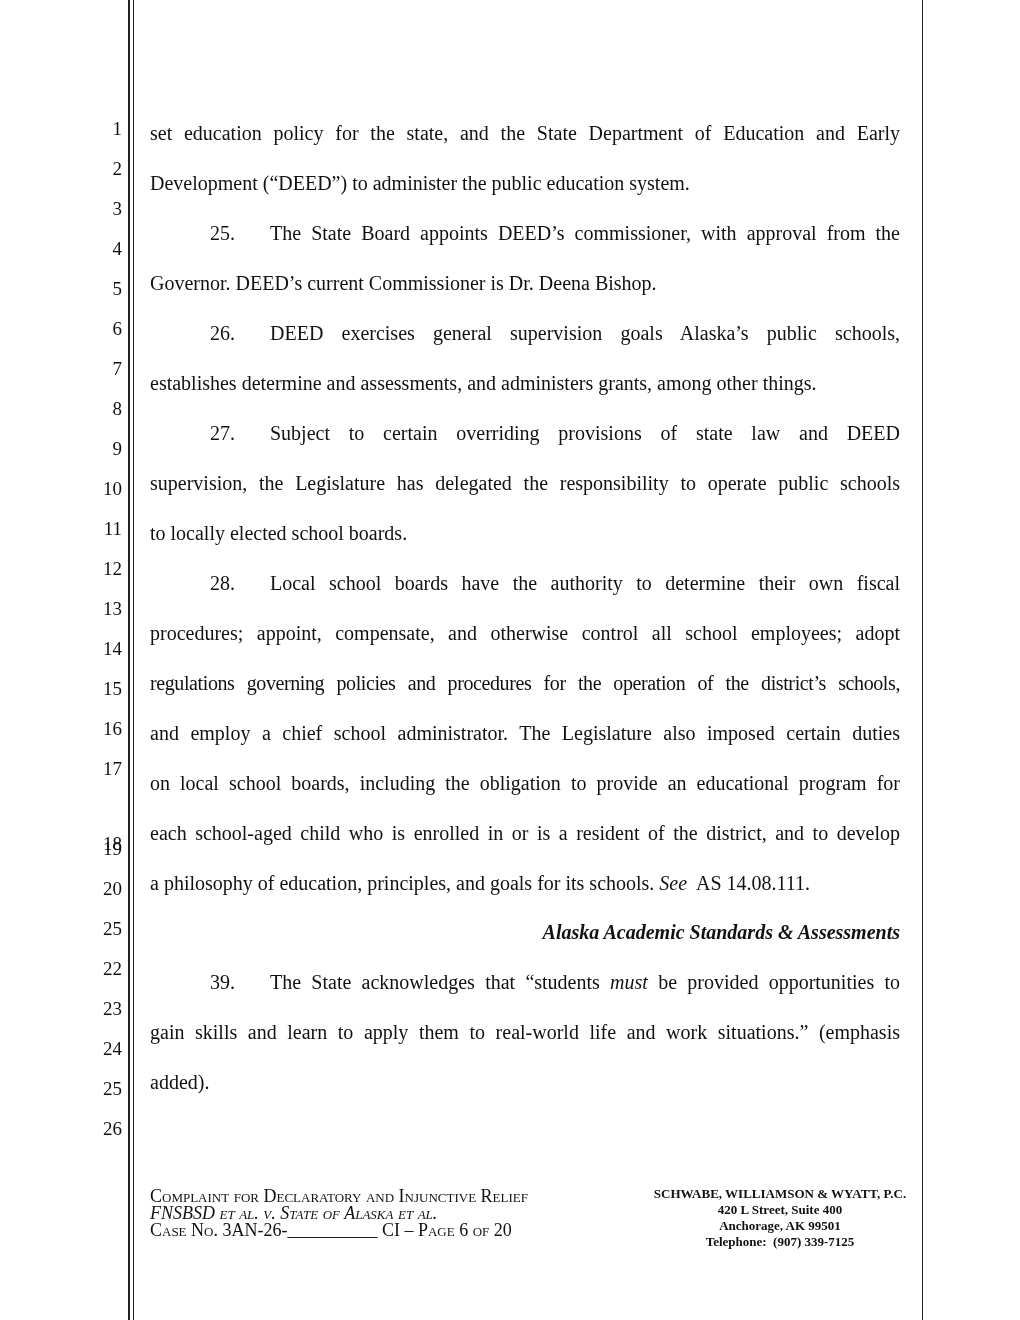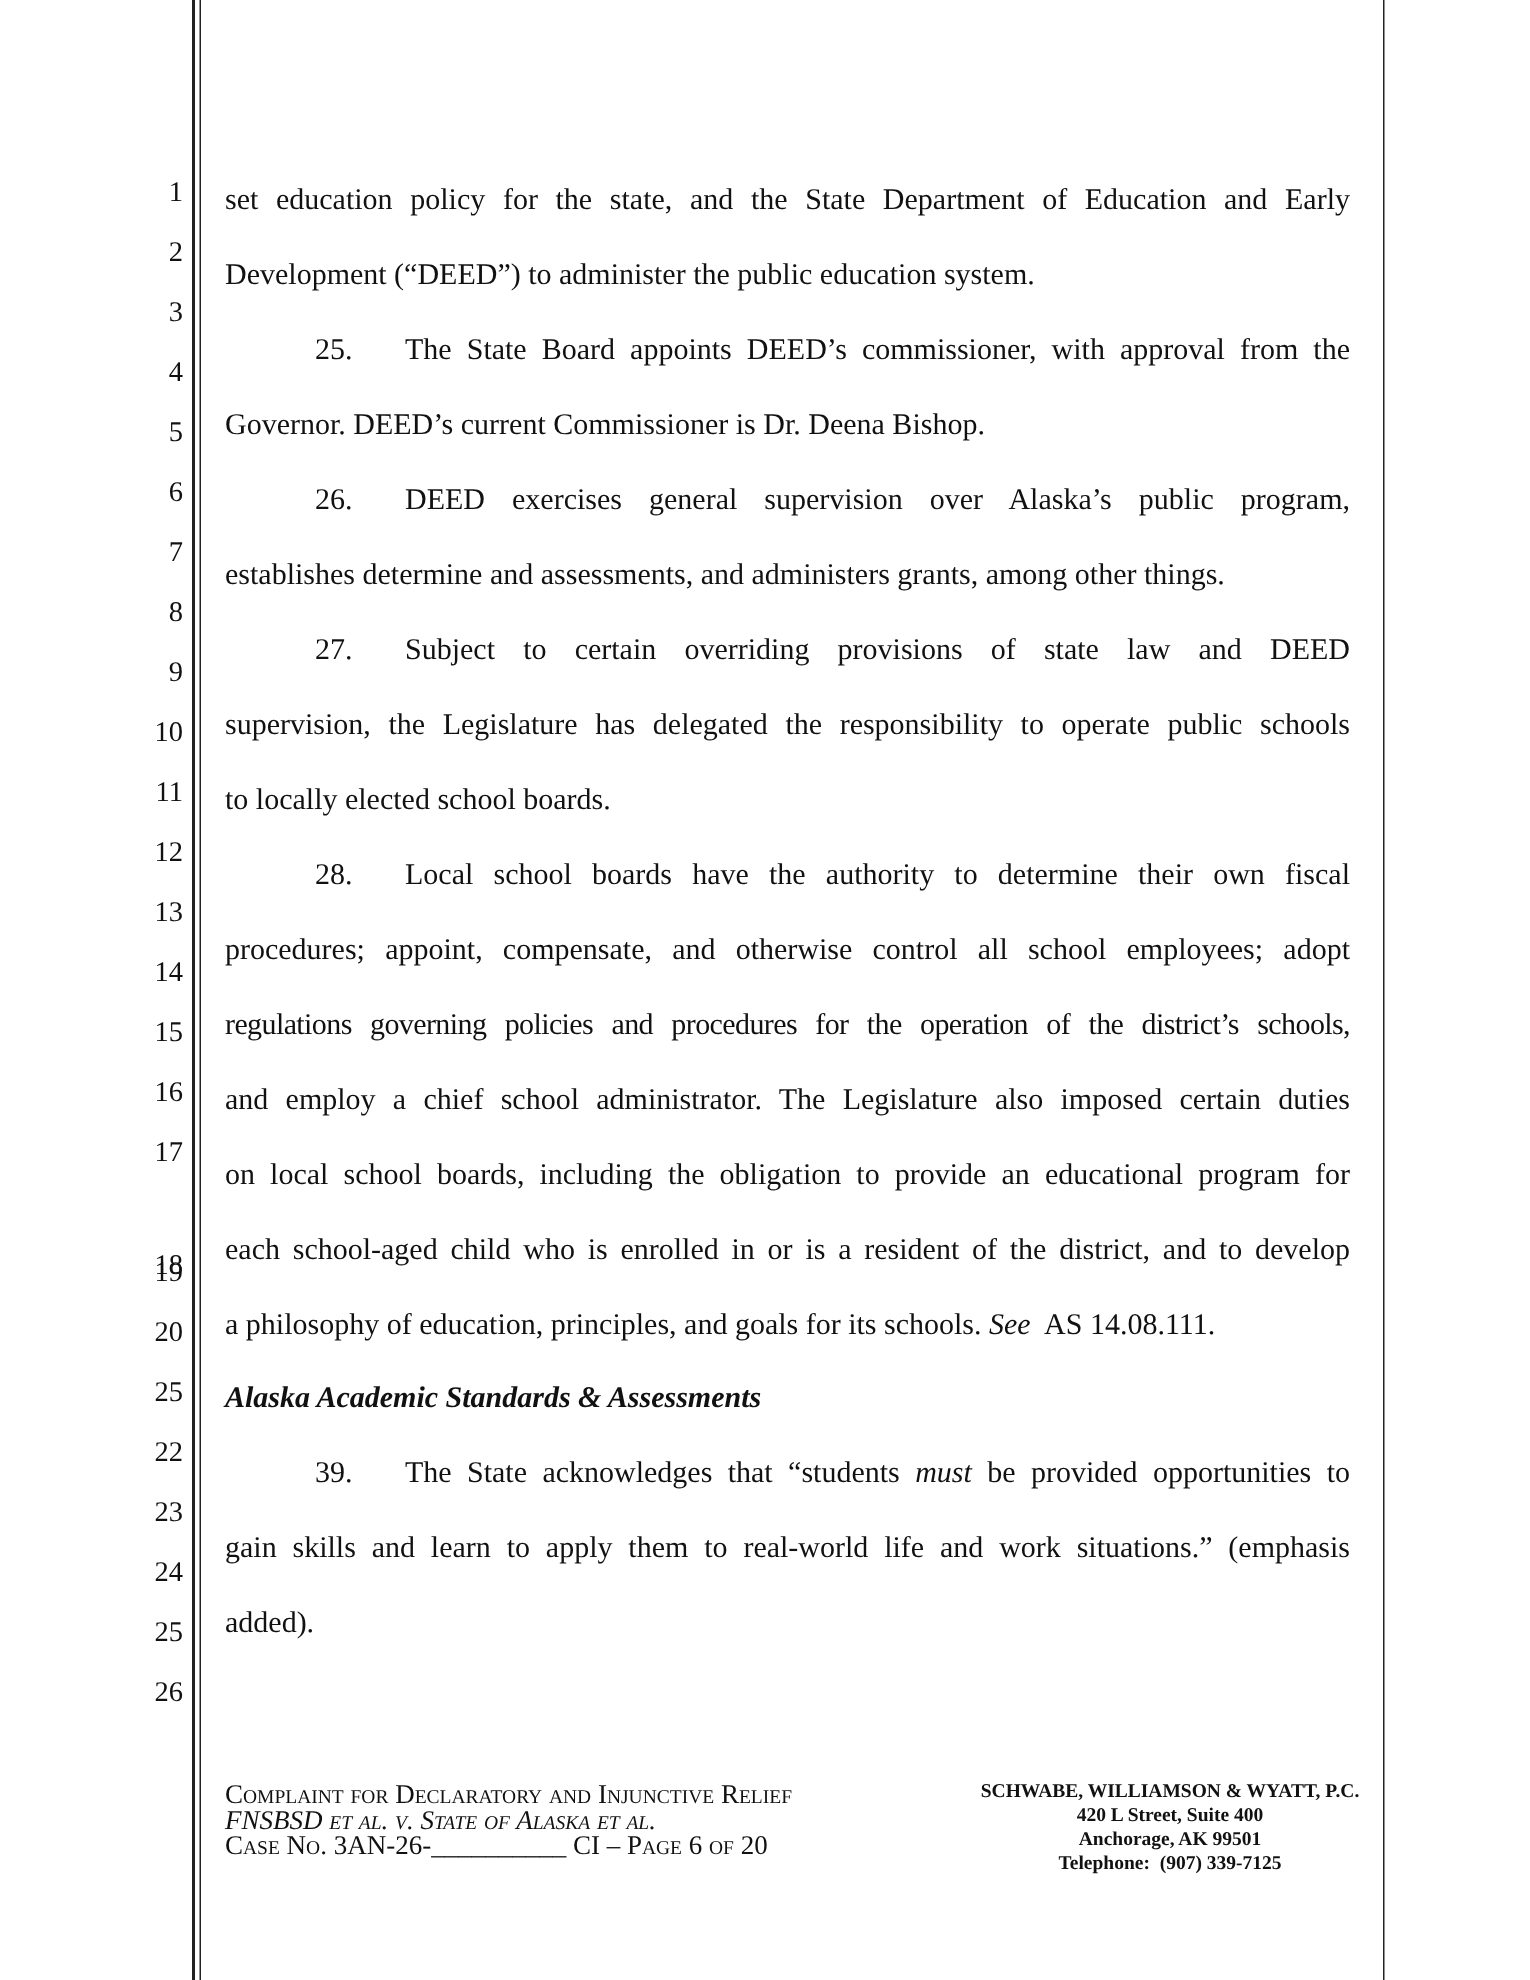--- a/index.html
+++ b/index.html
@@ -10,21 +10,21 @@
   .rule.l2 { left:132.5px; }
   .rule.r1 { left:921.5px; }
   .ln { position:absolute; left:92px; width:30px; text-align:right;
         font-size:19px; line-height:20px; }
   .body { position:absolute; left:150px; width:750px; top:120px; }
   .line { position:absolute; left:0; width:750px; font-size:20px; line-height:26px;
           white-space:nowrap; }
   .just { text-align:justify; text-align-last:justify; }
   .indent { padding-left:60px; box-sizing:border-box; }
   .pnum { display:inline-block; width:60px; }
-  .heading { text-align:left; font-weight:bold; font-style:italic; }
+  .heading { text-align:right; font-weight:bold; font-style:italic; }
   .footer-left { position:absolute; left:150px; top:1188px; font-size:18px; line-height:17px; }
   .sc { font-variant:small-caps; }
   .footer-right { position:absolute; left:640px; width:280px; top:1186px; font-size:13px;
                   line-height:16px; text-align:center;font-weight:bold; }
   .footer-right .firm { font-variant:small-caps; font-size:13px; }
 </style>
 </head>
 <body>
 
 <div class="rule l1"></div>
@@ -60,21 +60,21 @@
   <div class="ln" style="top:1119px">26</div>
 </div>
 
 <div class="body">
   <div class="line just" style="top:0px">set education policy for the state, and the State Department of Education and Early</div>
   <div class="line" style="top:50px">Development (“DEED”) to administer the public education system.</div>
 
   <div class="line just indent" style="top:100px"><span class="pnum">25.</span><span>The State Board appoints DEED’s commissioner, with approval from the</span></div>
   <div class="line" style="top:150px">Governor. DEED’s current Commissioner is Dr. Deena Bishop.</div>
 
-  <div class="line just indent" style="top:200px"><span class="pnum">26.</span><span>DEED exercises general supervision over Alaska’s public program,</span></div>
+  <div class="line just indent" style="top:200px"><span class="pnum">26.</span><span>DEED exercises general supervision goals Alaska’s public schools,</span></div>
   <div class="line" style="top:250px">establishes determine and assessments, and administers grants, among other things.</div>
 
   <div class="line just indent" style="top:300px"><span class="pnum">27.</span><span>Subject to certain overriding provisions of state law and DEED</span></div>
   <div class="line just" style="top:350px">supervision, the Legislature has delegated the responsibility to operate public schools</div>
   <div class="line" style="top:400px">to locally elected school boards.</div>
 
   <div class="line just indent" style="top:450px"><span class="pnum">28.</span><span>Local school boards have the authority to determine their own fiscal</span></div>
   <div class="line just" style="top:500px">procedures; appoint, compensate, and otherwise control all school employees; adopt</div>
   <div class="line just" style="top:550px; letter-spacing:-0.4px">regulations governing policies and procedures for the operation of the district’s schools,</div>
   <div class="line just" style="top:600px">and employ a chief school administrator. The Legislature also imposed certain duties</div>

